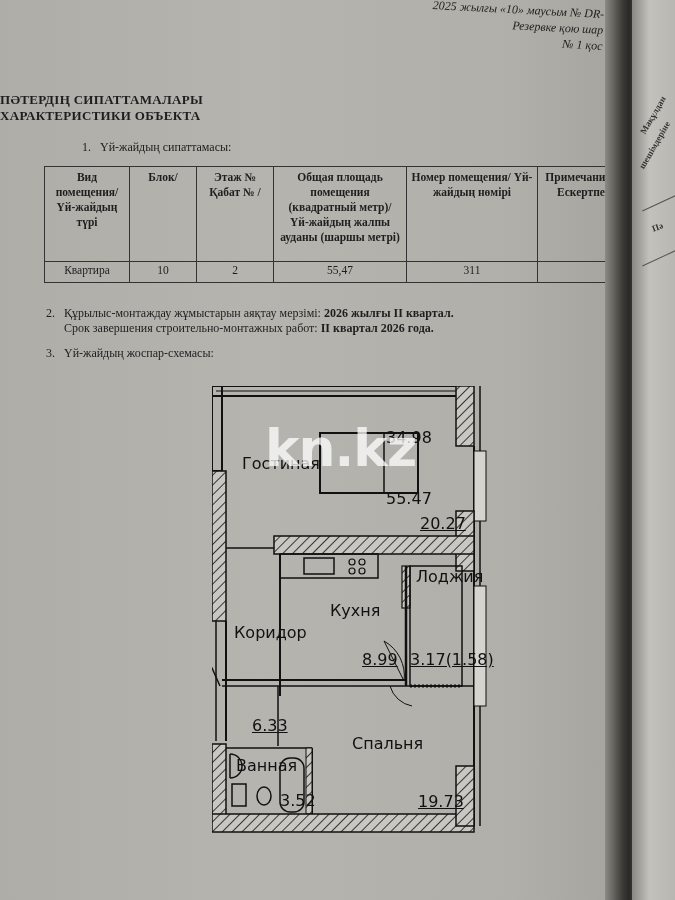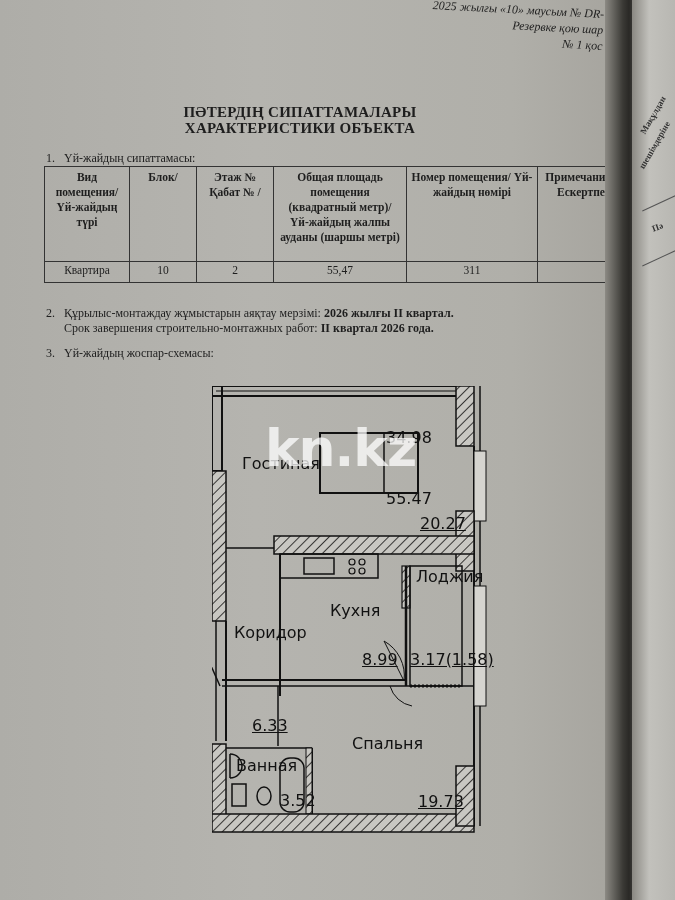--- a/index.html
+++ b/index.html
@@ -3,21 +3,21 @@
 <meta charset="utf-8">
 <style>
   html,body{margin:0;padding:0;}
   body{width:675px;height:900px;overflow:hidden;background:#a9a7a1;font-family:"Liberation Serif","DejaVu Serif",serif;color:#1e1e1e;position:relative;}
   .page{position:absolute;left:0;top:0;width:640px;height:900px;background:linear-gradient(90deg,#aeada8 0%,#b5b4af 40%,#b0afa9 80%,#a4a29c 100%);}
   .spine{position:absolute;left:605px;top:0;width:40px;height:900px;background:linear-gradient(90deg,#8c8a84 0%,#3a3935 45%,#2a2926 60%,#6e6c67 100%);}
   .nextpage{position:absolute;left:632px;top:0;width:43px;height:900px;background:linear-gradient(90deg,#8a8882,#c2c1bc 40%,#b8b7b2);}
   .nextpage .np-text{position:absolute;font-size:9px;font-weight:bold;color:#333;transform:rotate(-60deg);white-space:nowrap;}
   .nextpage .np-line{position:absolute;left:8px;width:50px;height:1px;background:#555;transform:rotate(-25deg);}
   .hdr{position:absolute;right:35px;top:6px;text-align:right;font-style:italic;font-size:12px;line-height:16px;transform:rotate(3deg);transform-origin:right top;}
-  .title{position:absolute;left:0;width:600px;top:104px;text-align:center;font-weight:bold;font-size:15px;line-height:16px;letter-spacing:0.3px;}
+  .title{position:absolute;left:0;width:600px;top:92px;text-align:left;font-weight:bold;font-size:13px;line-height:16px;letter-spacing:0.3px;}
   .sec{position:absolute;left:46px;font-size:12px;line-height:15px;}
   .sec .num{display:inline-block;width:18px;}
   .sec .ind{padding-left:18px;}
   table.obj{position:absolute;left:44px;top:166px;border-collapse:collapse;font-size:11.5px;}
   table.obj th,table.obj td{border:1px solid #333;text-align:center;vertical-align:top;padding:3px 4px;}
   table.obj th{font-weight:bold;line-height:15px;height:88px;}
   table.obj td{height:16px;padding:2px 4px;}
   .plan{position:absolute;left:212px;top:386px;width:280px;height:440px;}
   .plan svg{position:absolute;left:0;top:0;}
   .lbl{position:absolute;font-family:"DejaVu Sans","Liberation Sans",sans-serif;font-size:16px;color:#111;white-space:nowrap;}
@@ -33,21 +33,21 @@
     <div>2025 жылғы «10» маусым № DR-</div>
     <div>Резервке қою шар</div>
     <div>№ 1 қос</div>
   </div>
 
   <div class="title">
     <div>ПӘТЕРДІҢ СИПАТТАМАЛАРЫ</div>
     <div>ХАРАКТЕРИСТИКИ ОБЪЕКТА</div>
   </div>
 
-  <div class="sec" style="top:151px;">
+  <div class="sec" style="top:140px;margin-left:36px;">
     <span class="num">1.</span><span>Үй-жайдың сипаттамасы:</span>
   </div>
 
   <table class="obj">
     <tbody>
         <tr>
       <th style="width:76px">Вид помещения/ Үй-жайдың түрі</th>
       <th style="width:58px">Блок/</th>
       <th style="width:68px">Этаж № Қабат № /</th>
       <th style="width:124px">Общая площадь помещения (квадратный метр)/ Үй-жайдың жалпы ауданы (шаршы метрі)</th>

